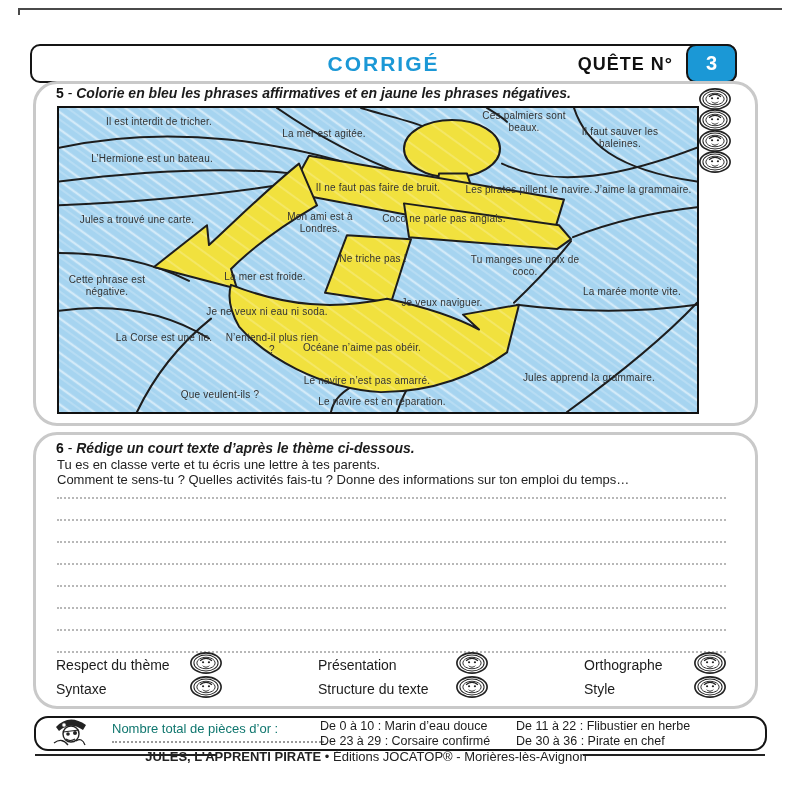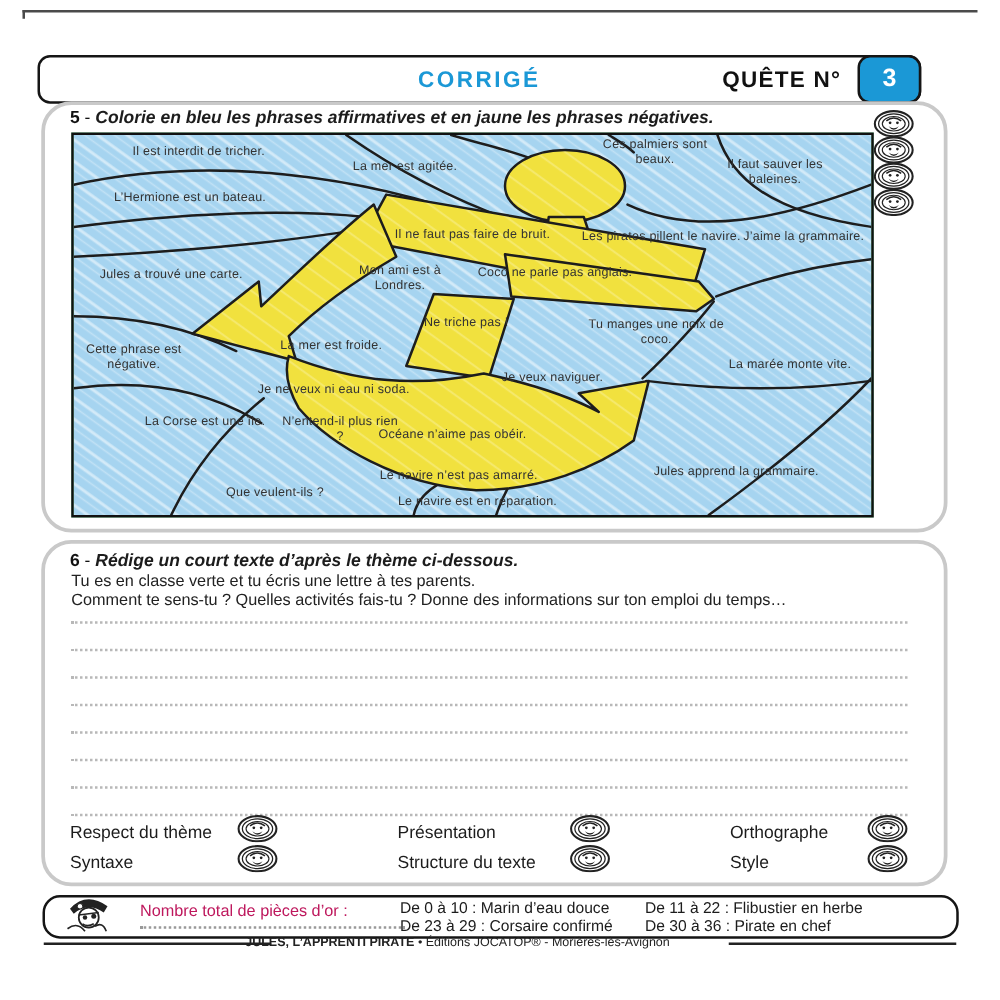--- a/index.html
+++ b/index.html
@@ -5,21 +5,21 @@
   html,body{margin:0;padding:0;background:#fff;}
   .page{position:relative;width:800px;height:800px;background:#fff;overflow:hidden;
         font-family:"Liberation Sans","DejaVu Sans",sans-serif;color:#222;}
   
   .top-hairline{position:absolute;left:18px;top:8px;width:764px;height:2px;background:#4a4a4a;}
   .top-tick{position:absolute;left:18px;top:8px;width:2px;height:7px;background:#4a4a4a;}
   
   .header-box{position:absolute;left:30px;top:44px;width:703px;height:35px;
               border:2px solid #151515;border-radius:10px;background:#fff;}
   .corrige{position:absolute;left:50%;top:50%;transform:translate(-50%,-50%);
-           font-weight:bold;font-size:18px;letter-spacing:2px;color:#1b98d6;}
+           font-weight:bold;font-size:21px;letter-spacing:2px;color:#1b98d6;}
   .quete{position:absolute;right:62px;top:50%;transform:translateY(-50%);
          font-weight:bold;font-size:18px;letter-spacing:1px;color:#111;}
   .quete-badge{position:absolute;right:-2px;top:-2px;bottom:-2px;width:47px;background:#1b98d6;
                border:2px solid #151515;border-radius:10px;display:flex;align-items:center;justify-content:center;
                color:#fff;font-weight:bold;font-size:20px;}
   
   .frame{position:absolute;border:3px solid #c9c9c9;border-radius:24px;background:#fff;}
   .frame5{left:33px;top:81px;width:719px;height:339px;}
   .frame6{left:33px;top:432px;width:719px;height:271px;}
   .ex-title{position:absolute;font-size:14px;color:#111;}
@@ -32,24 +32,24 @@
       letter-spacing:0.2px;color:#333;text-align:center;}
   
   .coin{position:absolute;width:34px;height:22px;}
   
   .prompt{position:absolute;left:57px;font-size:13px;color:#222;}
   .wline{position:absolute;left:57px;width:669px;height:0;border-top:2px dotted #b8b8b8;}
   .crit-label{position:absolute;font-size:14px;color:#1c1c1c;}
   
   .footer-box{position:absolute;left:34px;top:716px;width:729px;height:31px;
               border:2px solid #151515;border-radius:14px;background:#fff;}
-  .total-label{position:absolute;left:112px;top:721px;font-size:13px;color:#be185d;}
+  .total-label{position:absolute;left:112px;top:721px;font-size:13px;color:#0f766e;}
   .total-dots{position:absolute;left:112px;top:741px;width:212px;border-top:2px dotted #999;}
   .range{position:absolute;font-size:12.5px;color:#1c1c1c;white-space:nowrap;}
-  .credit{position:absolute;left:0;top:749px;width:732px;text-align:center;font-size:10px;color:#222;}
+  .credit{position:absolute;left:0;top:749px;width:732px;text-align:center;font-size:13px;color:#222;}
   .credit b{font-weight:bold;}
   .credit-rule{position:absolute;top:754px;width:182px;height:2px;background:#222;}
   .pirate{position:absolute;left:42px;top:717px;width:56px;height:30px;}
 </style>
 </head>
 <body>
 
 <svg width="0" height="0" style="position:absolute" aria-hidden="true">
   <defs>
     <symbol id="coin-sym" viewBox="0 0 36 24">

